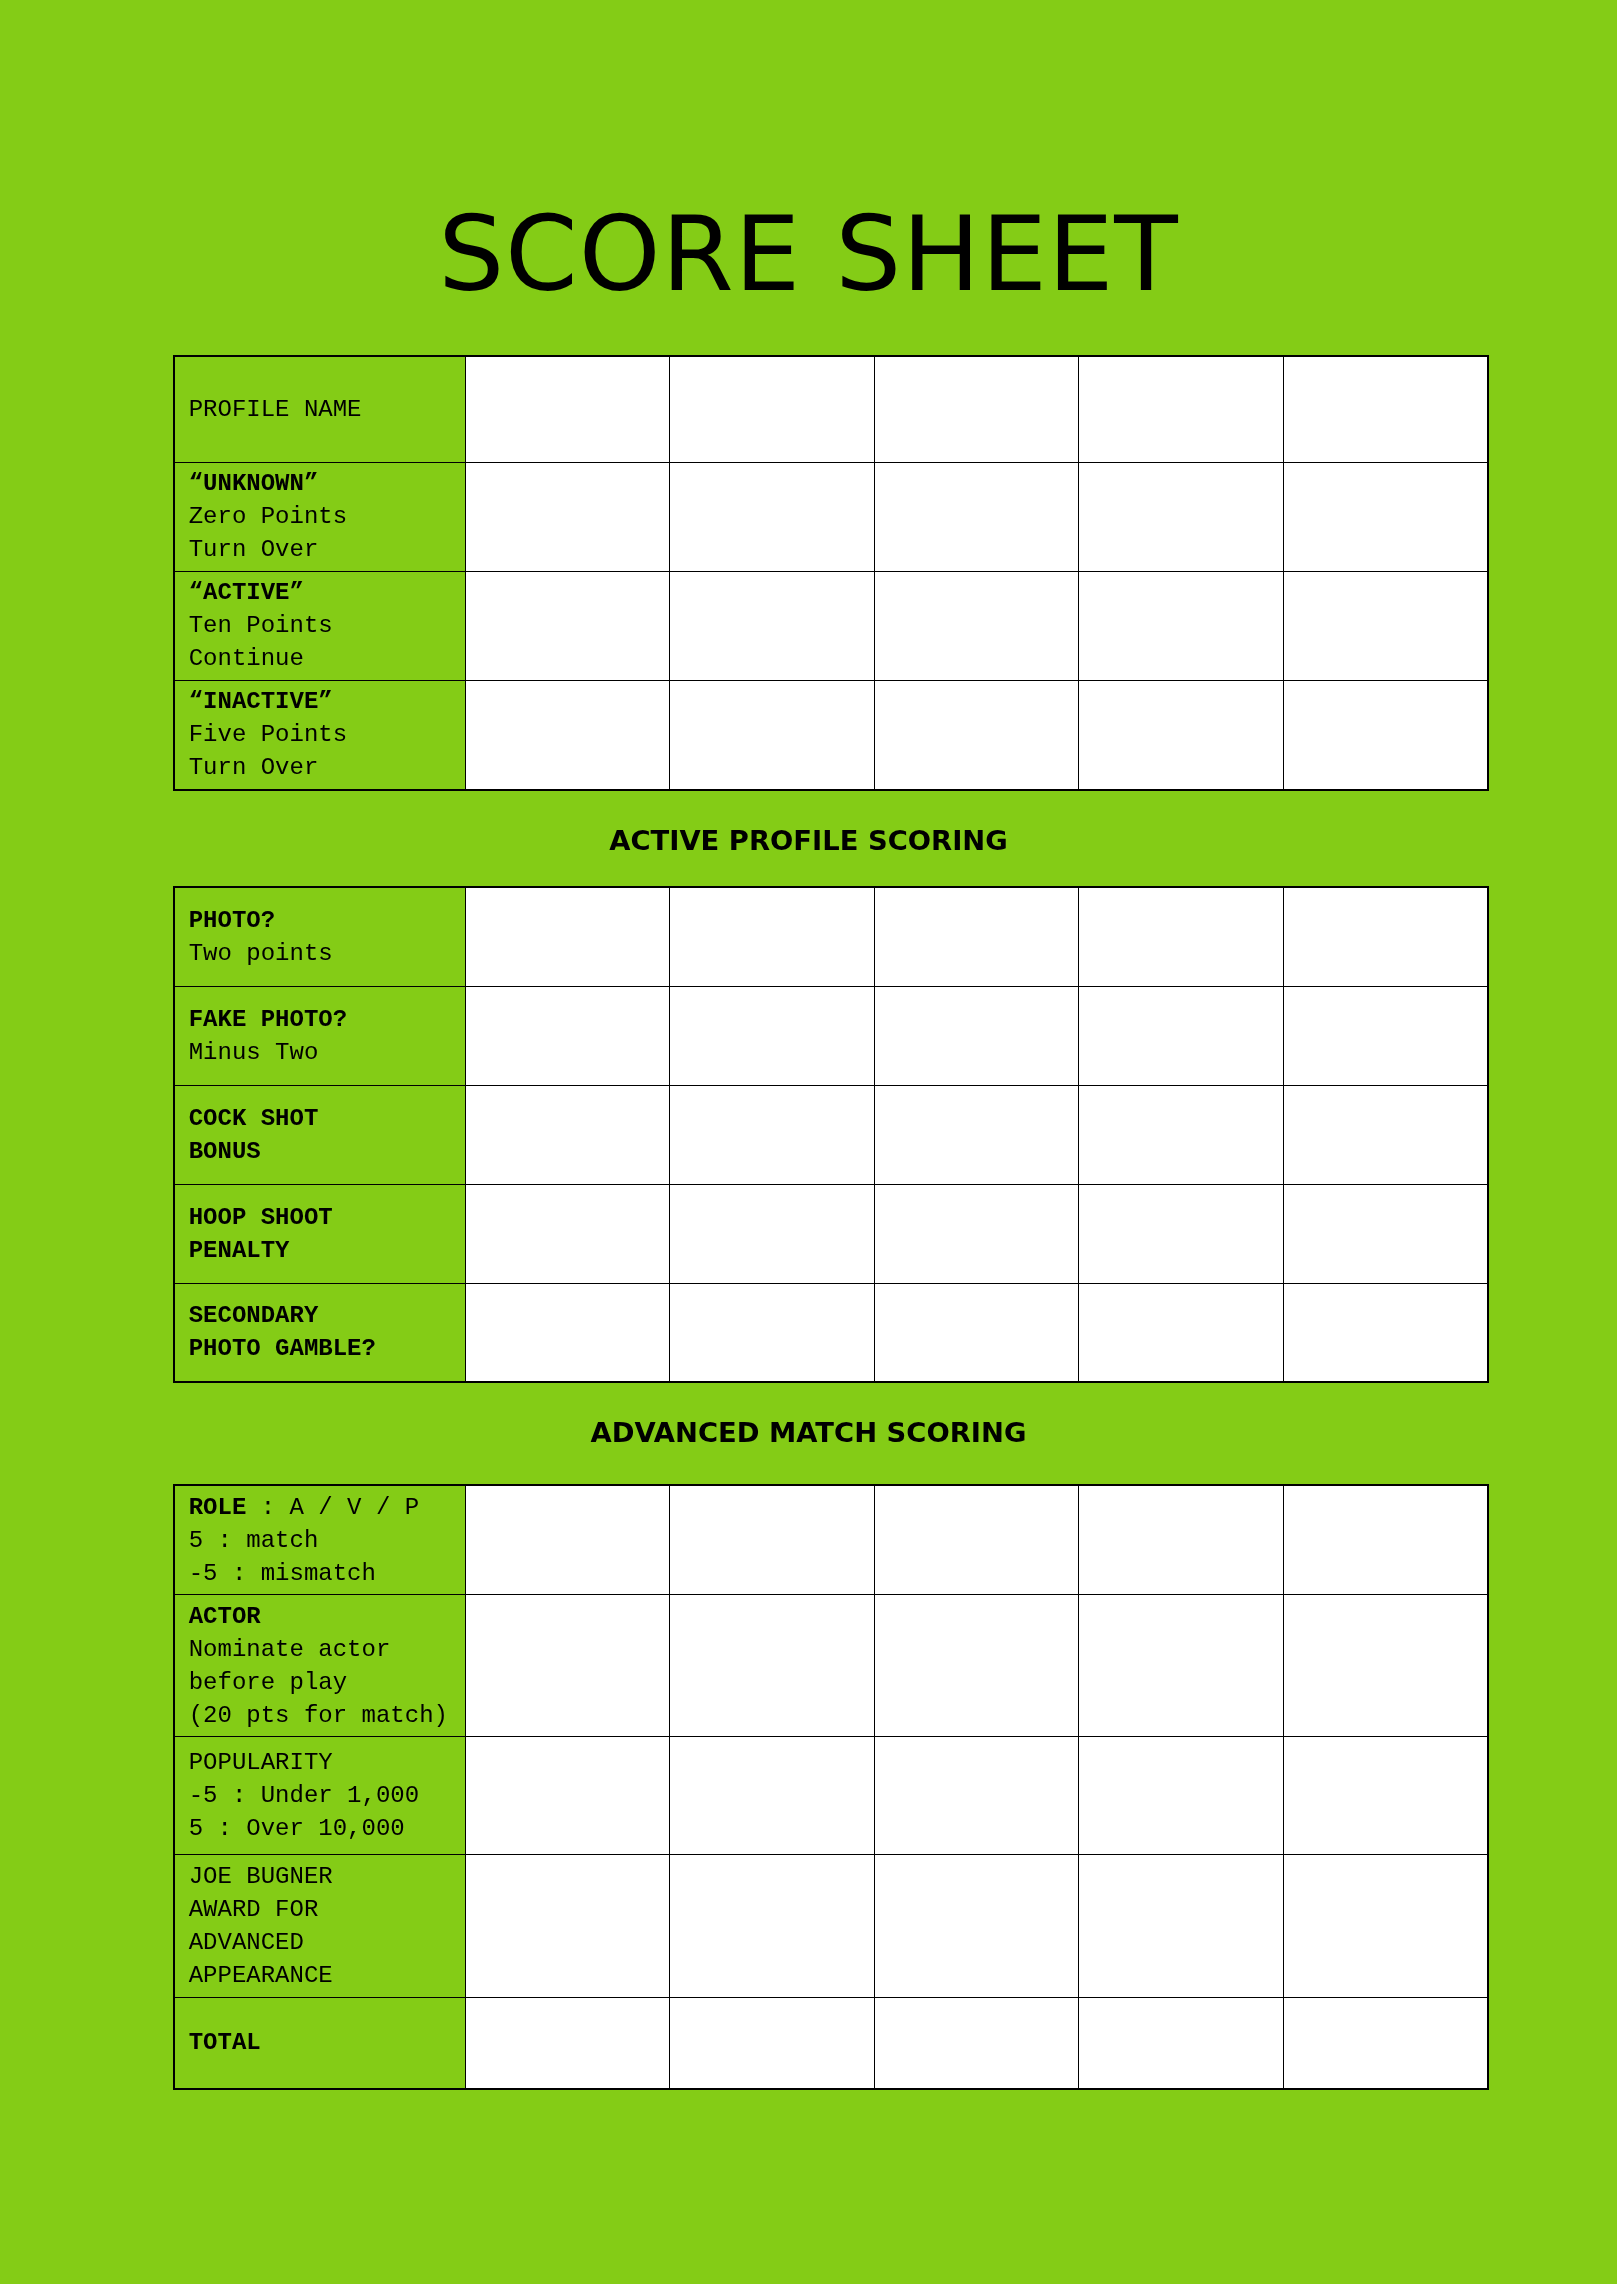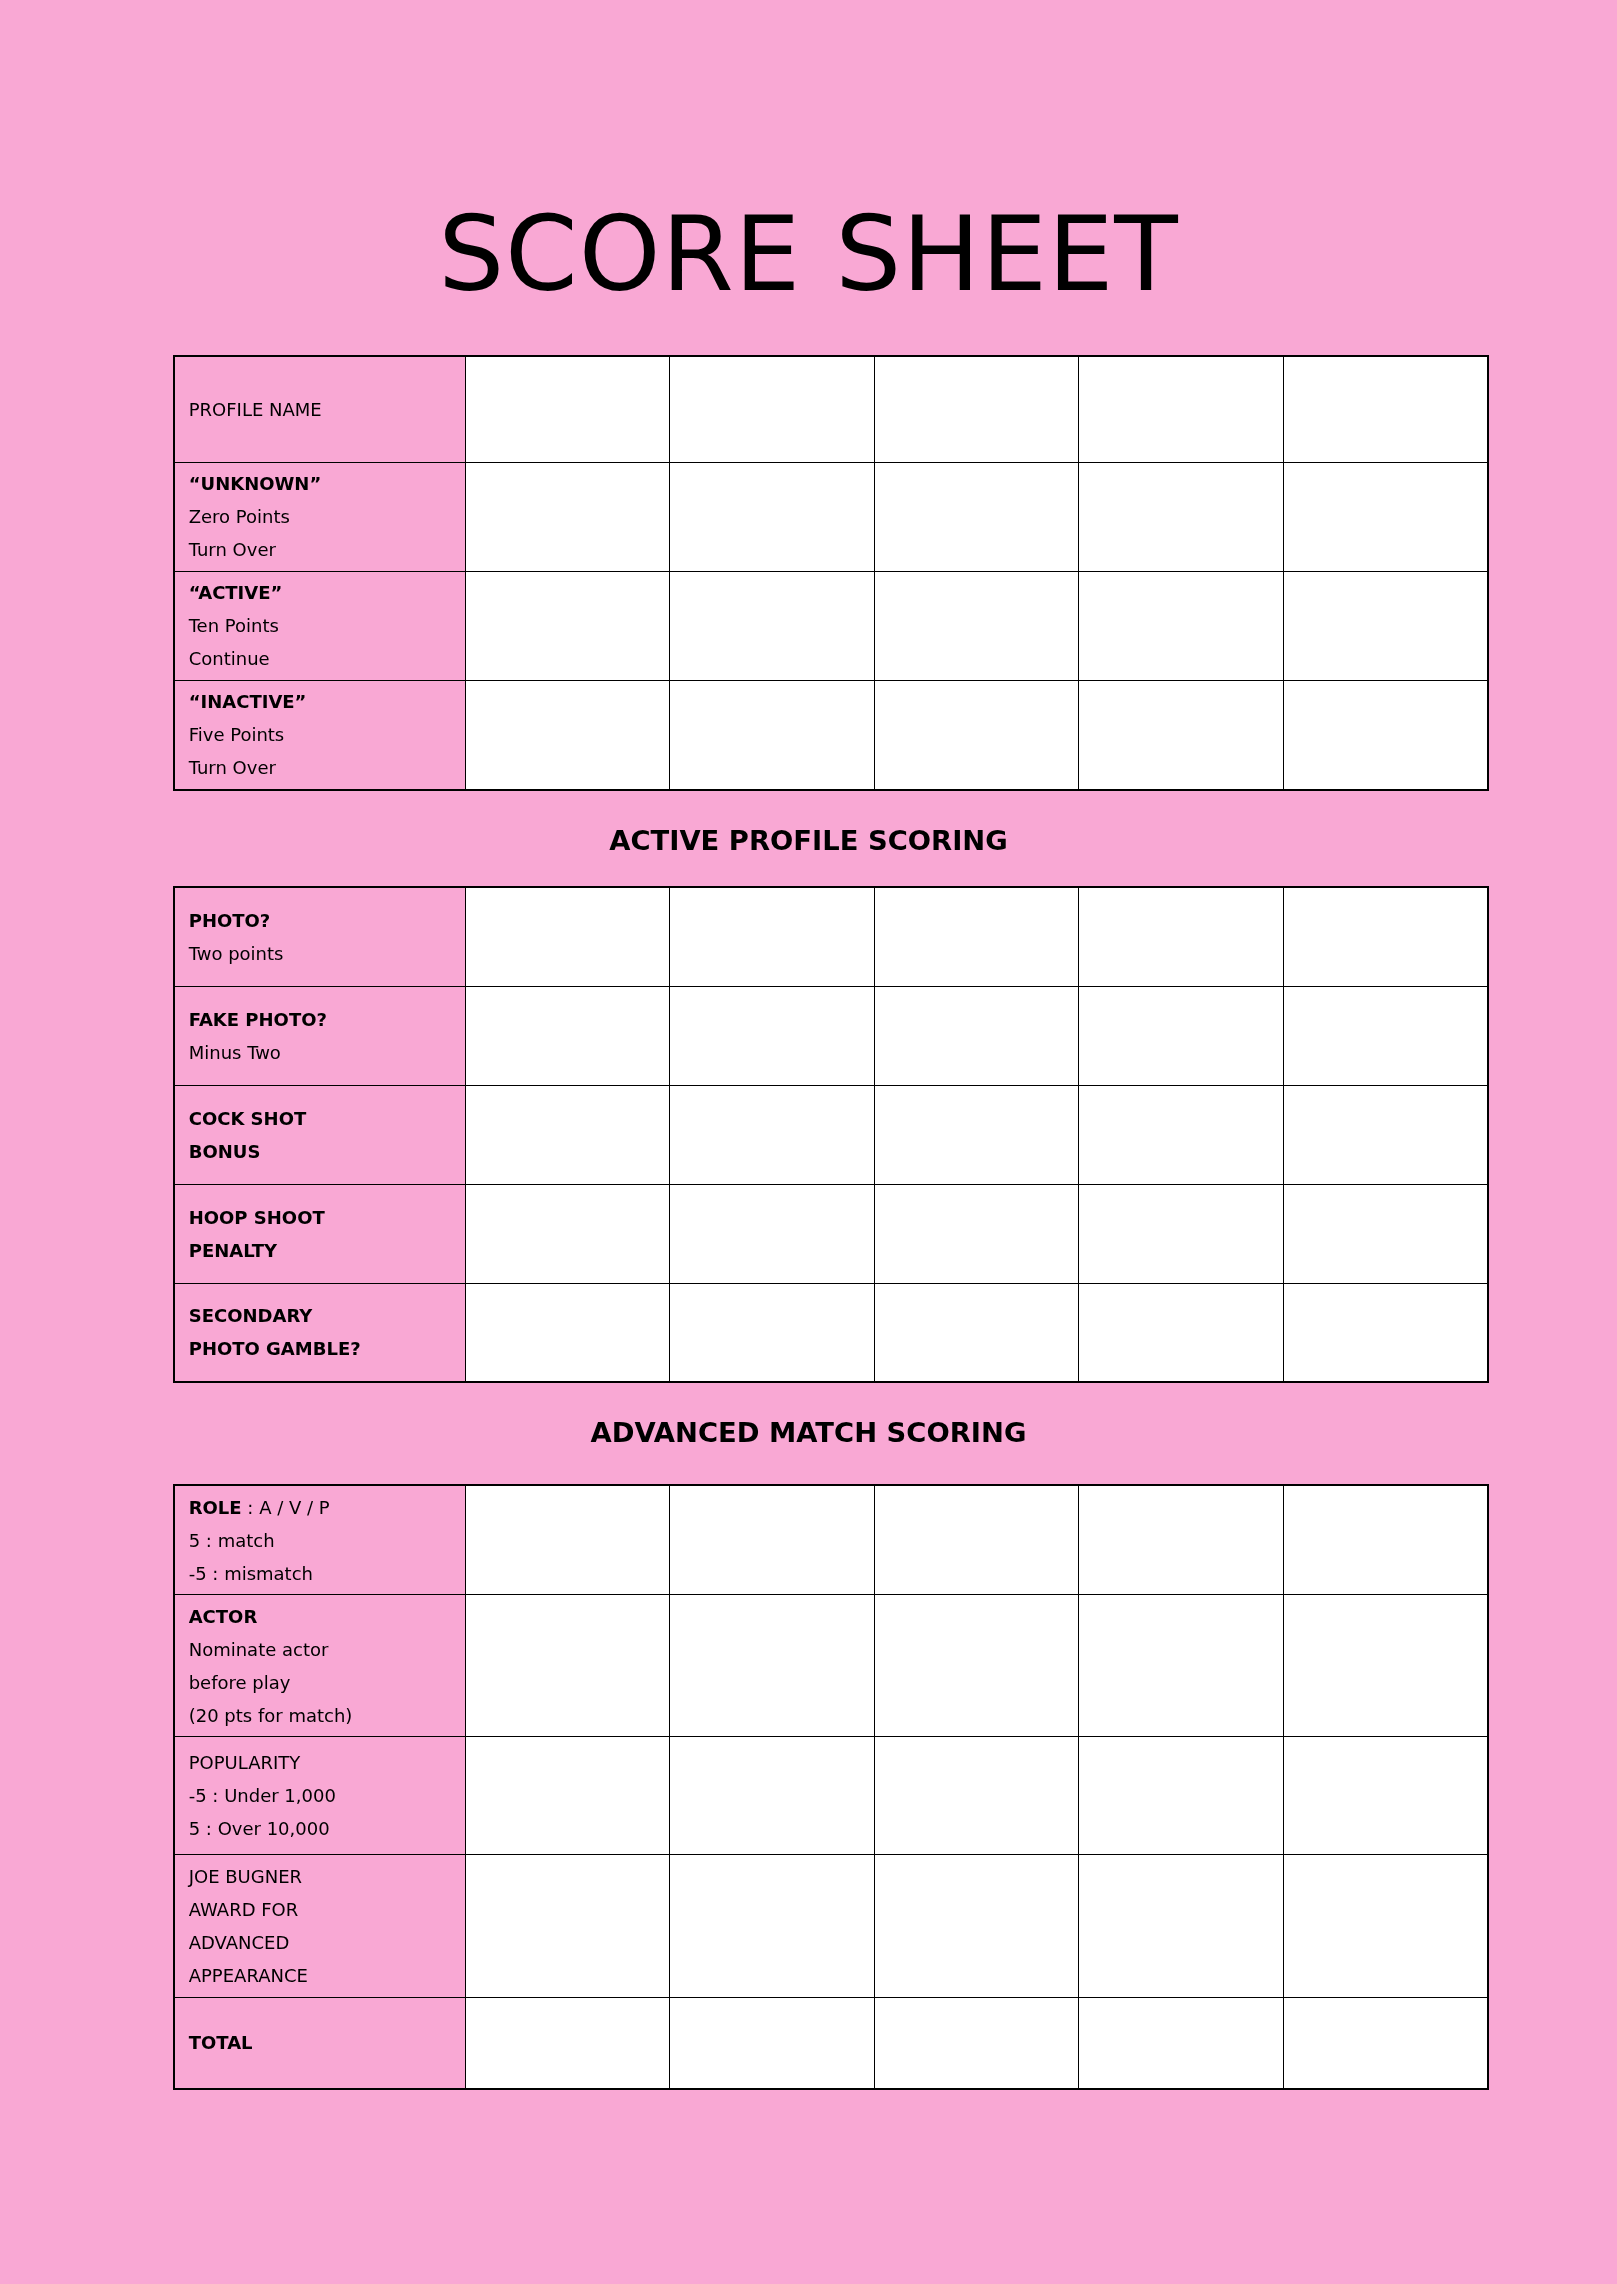--- a/index.html
+++ b/index.html
@@ -1,20 +1,20 @@
 <!DOCTYPE html>
 <html style="font-size:14.6px"><head>
 <meta charset="utf-8">
 <style>
   html, body { margin: 0; padding: 0; background: #ffffff; }
   .page {
     position: relative;
     width: 1617px;
     height: 2284px;
-    background: #f9a8d4;
+    background: #84cc16;
     color: #000000;
     font-family: "DejaVu Sans", "Liberation Sans", sans-serif;
     overflow: hidden;
   }
   h1.title {
     margin: 0;
     padding-top: 194px;
     text-align: center;
     font-size: 104px;
     font-weight: 400;
@@ -36,22 +36,23 @@
     margin-left: 173px;
     border: 2.7px solid #000;
   }
   table.score-table td {
     border: 1.8px solid #000;
     vertical-align: middle;
     padding: 0;
   }
   table.score-table td.label {
     padding: 4.6px 7.3px 4.6px 13.7px;
-    font-size: 18px;
+    font-size: 24px;
     line-height: 33px;
+    font-family: Liberation Mono, monospace;
   }
   table.score-table td.blank { background: #ffffff; }
   .label .line { white-space: nowrap; }
   .b { font-weight: 700; }
   col.c-label { width: 291px; }
 
   #t1 { margin-top: 41px; }
   #t1 tr:nth-child(1) { height: 106px; }
   #t1 tr:nth-child(2) { height: 98px; }
   #t1 tr:nth-child(3) { height: 101px; }

